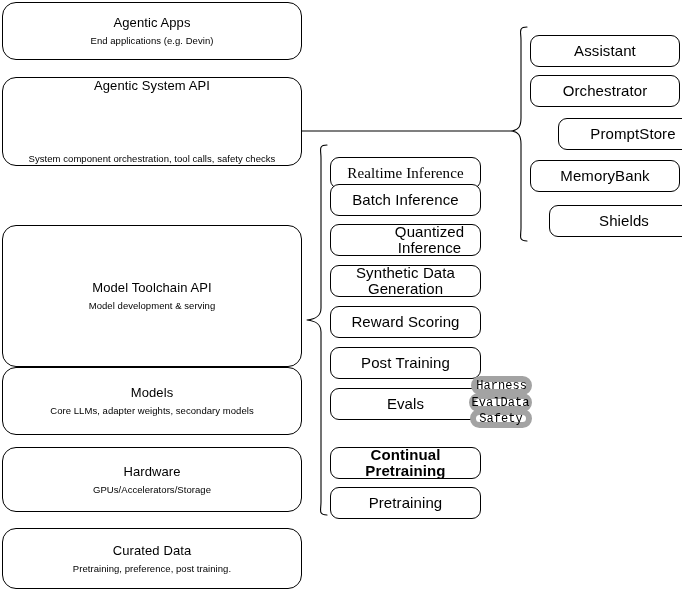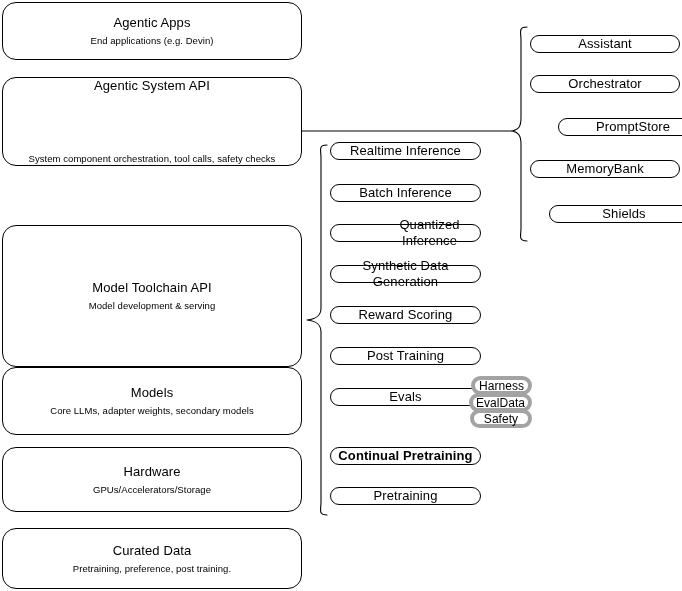--- a/index.html
+++ b/index.html
@@ -46,41 +46,42 @@
   .layer .subtitle {
     font-size: 9.5px;
     line-height: 13px;
     margin-top: 3px;
     letter-spacing: 0.05px;
   }
 
   
   .chip {
     border-radius: 9px;
-    height: 18px;
-    font-size: 13px;
+    height: 32px;
+    font-size: 15px;
     line-height: 16px;
     letter-spacing: 0.1px;
   }
   .chip.mid { left: 330px; width: 151px; }
   .chip.right { left: 530px; width: 150px; }
 
   
   .pill {
     position: absolute;
     box-sizing: border-box;
     background: #ffffff;
-    border: 4px solid #a3a3a3;
+    border: 6px solid #a3a3a3;
     border-radius: 999px;
     display: flex;
     align-items: center;
     justify-content: center;
     font-size: 12px;
     line-height: 14px;
     letter-spacing: 0.05px;
+    font-family: Liberation Mono, monospace;
   }
 
   
   .connector {
     position: absolute;
     pointer-events: none;
   }
   .connector svg { display: block; overflow: visible; }
 </style>
 </head>
@@ -141,21 +142,21 @@
       <path d="M327 145
                C 318 145, 321 150, 321 158
                L 321 308
                C 321 316, 316 319, 307 320
                C 316 321, 321 324, 321 332
                L 321 502
                C 321 510, 318 515, 327 515" stroke="#000000" stroke-width="1.1" fill="none" stroke-linecap="round" stroke-linejoin="round"></path>
     </svg>
   </div>
 
-  <div class="node chip mid" style="top:142px;">
+  <div class="node chip mid" style="top:157px;font-family:Liberation Serif, serif;">
     <span>Realtime Inference</span>
   </div>
   <div class="node chip mid" style="top:184px;">
     <span>Batch Inference</span>
   </div>
   <div class="node chip mid" style="top:224px;padding-left:48px;">
     <span>Quantized Inference</span>
   </div>
   <div class="node chip mid" style="top:265px;">
     <span>Synthetic Data Generation</span>

